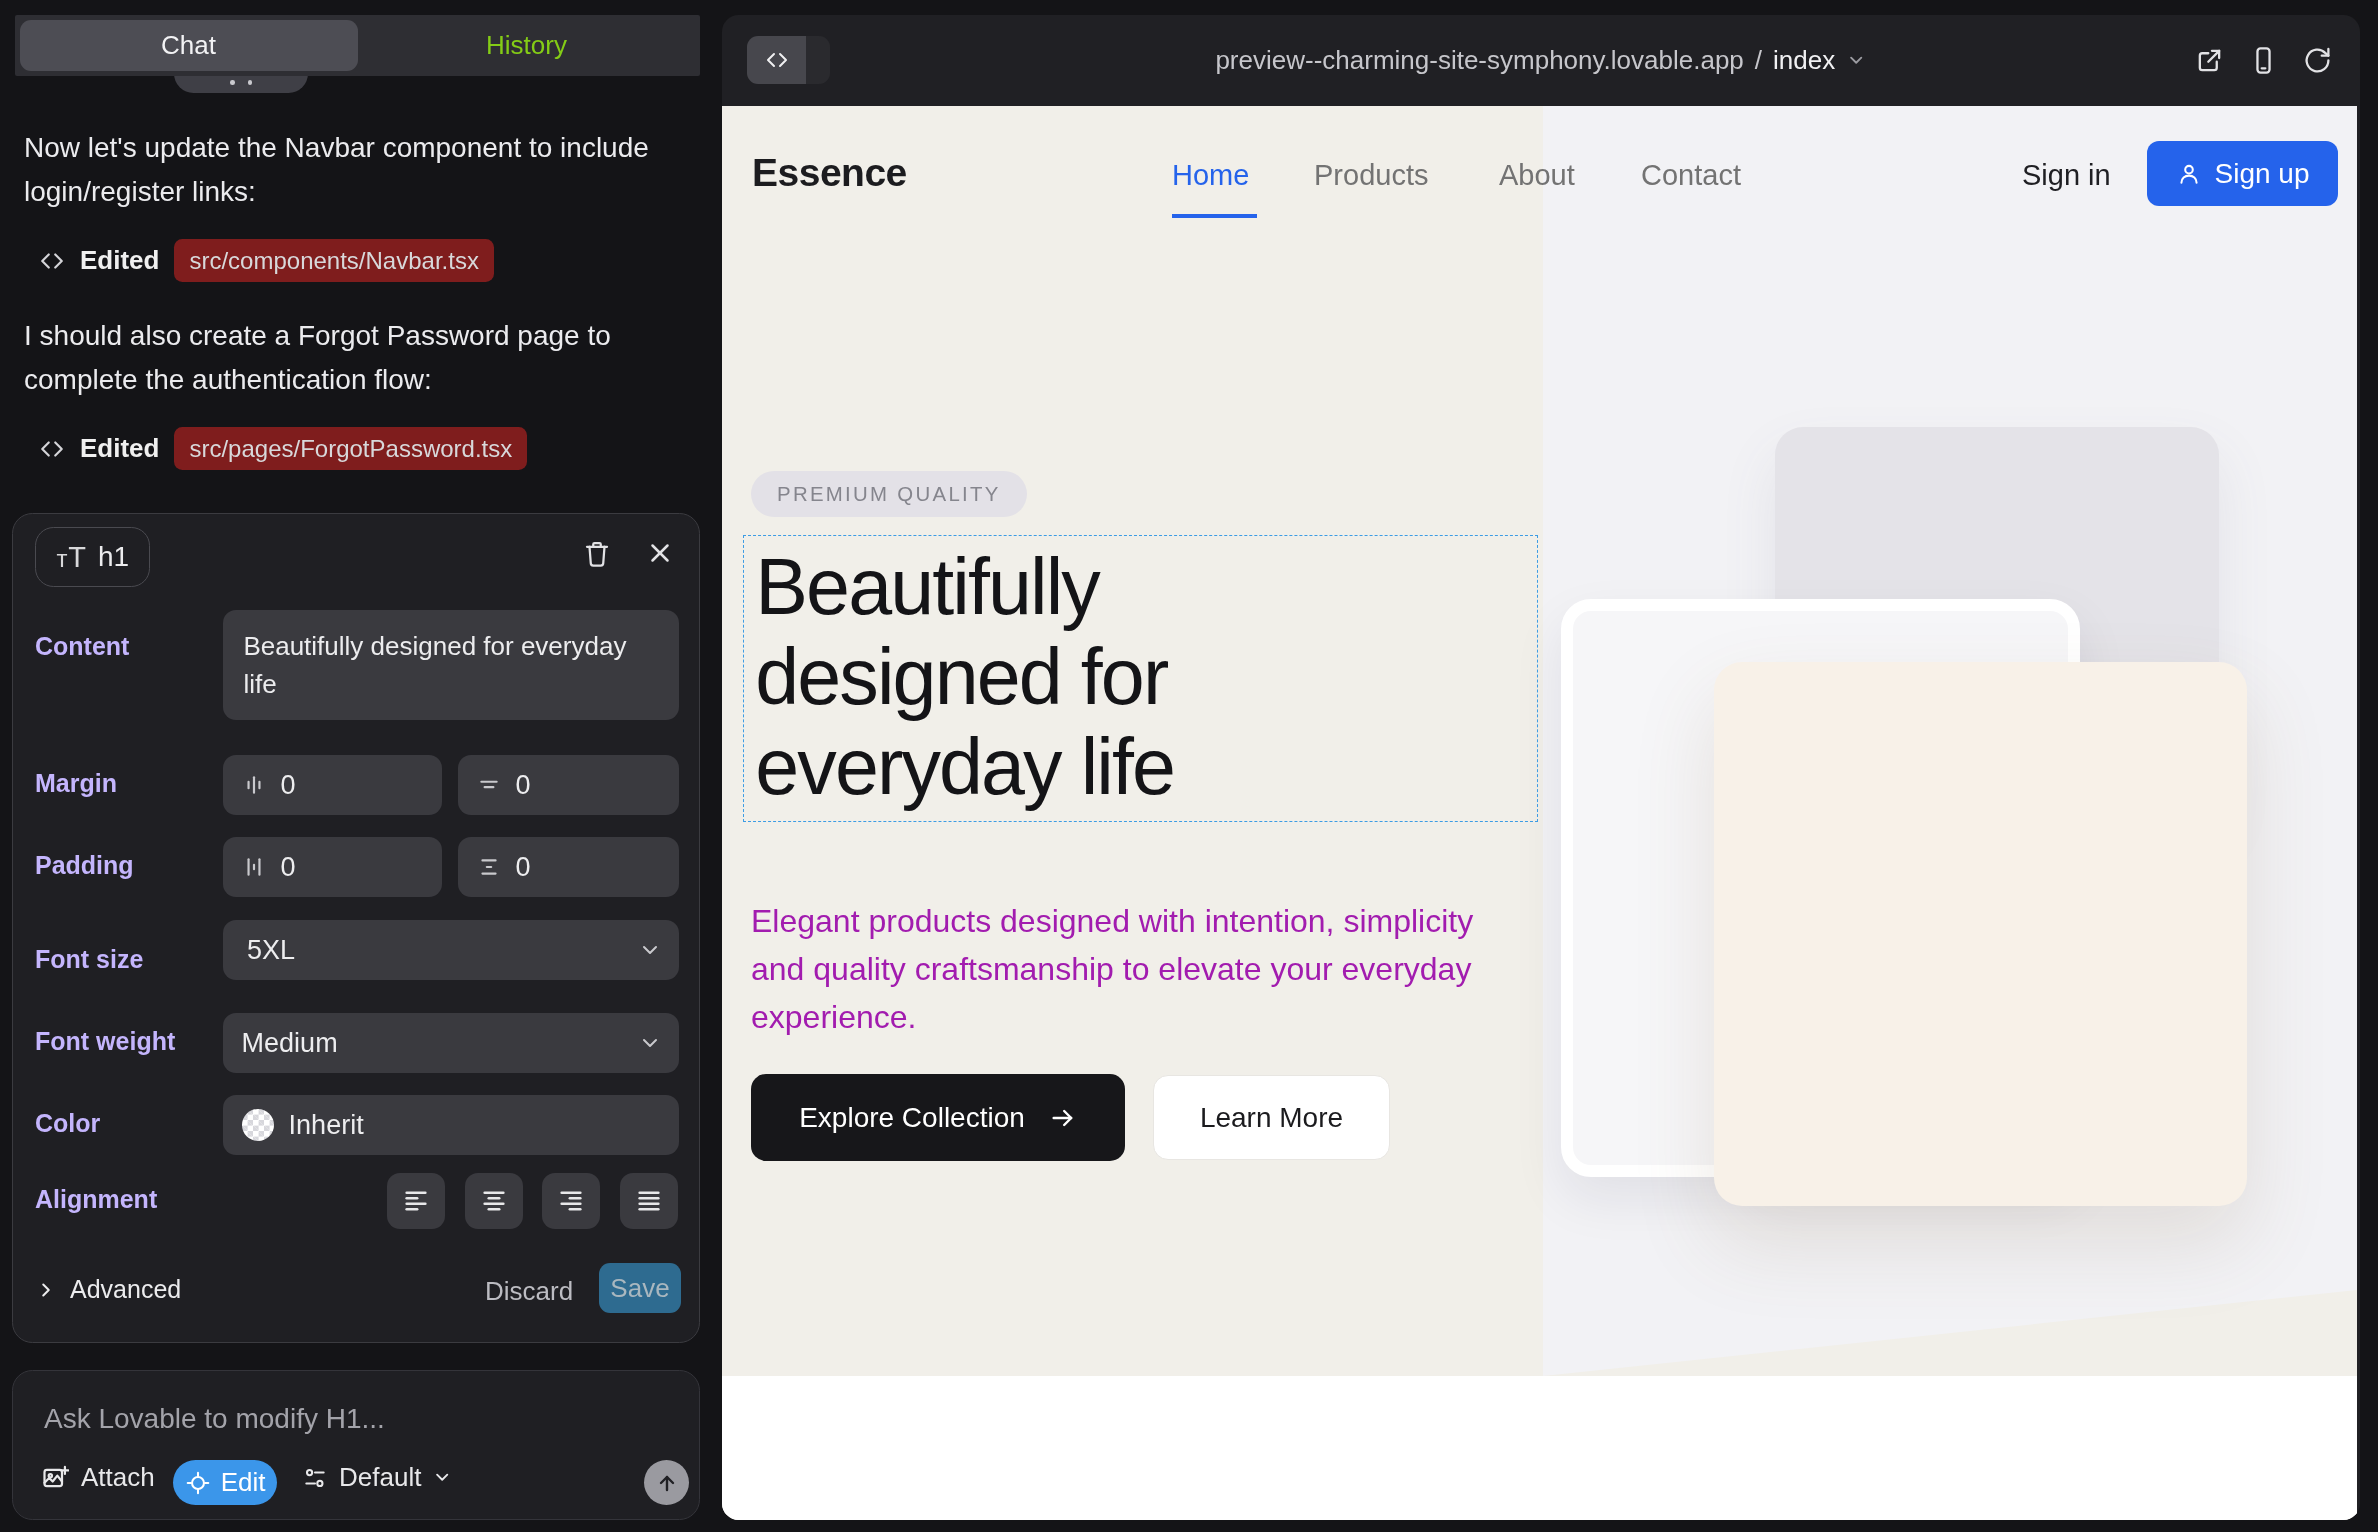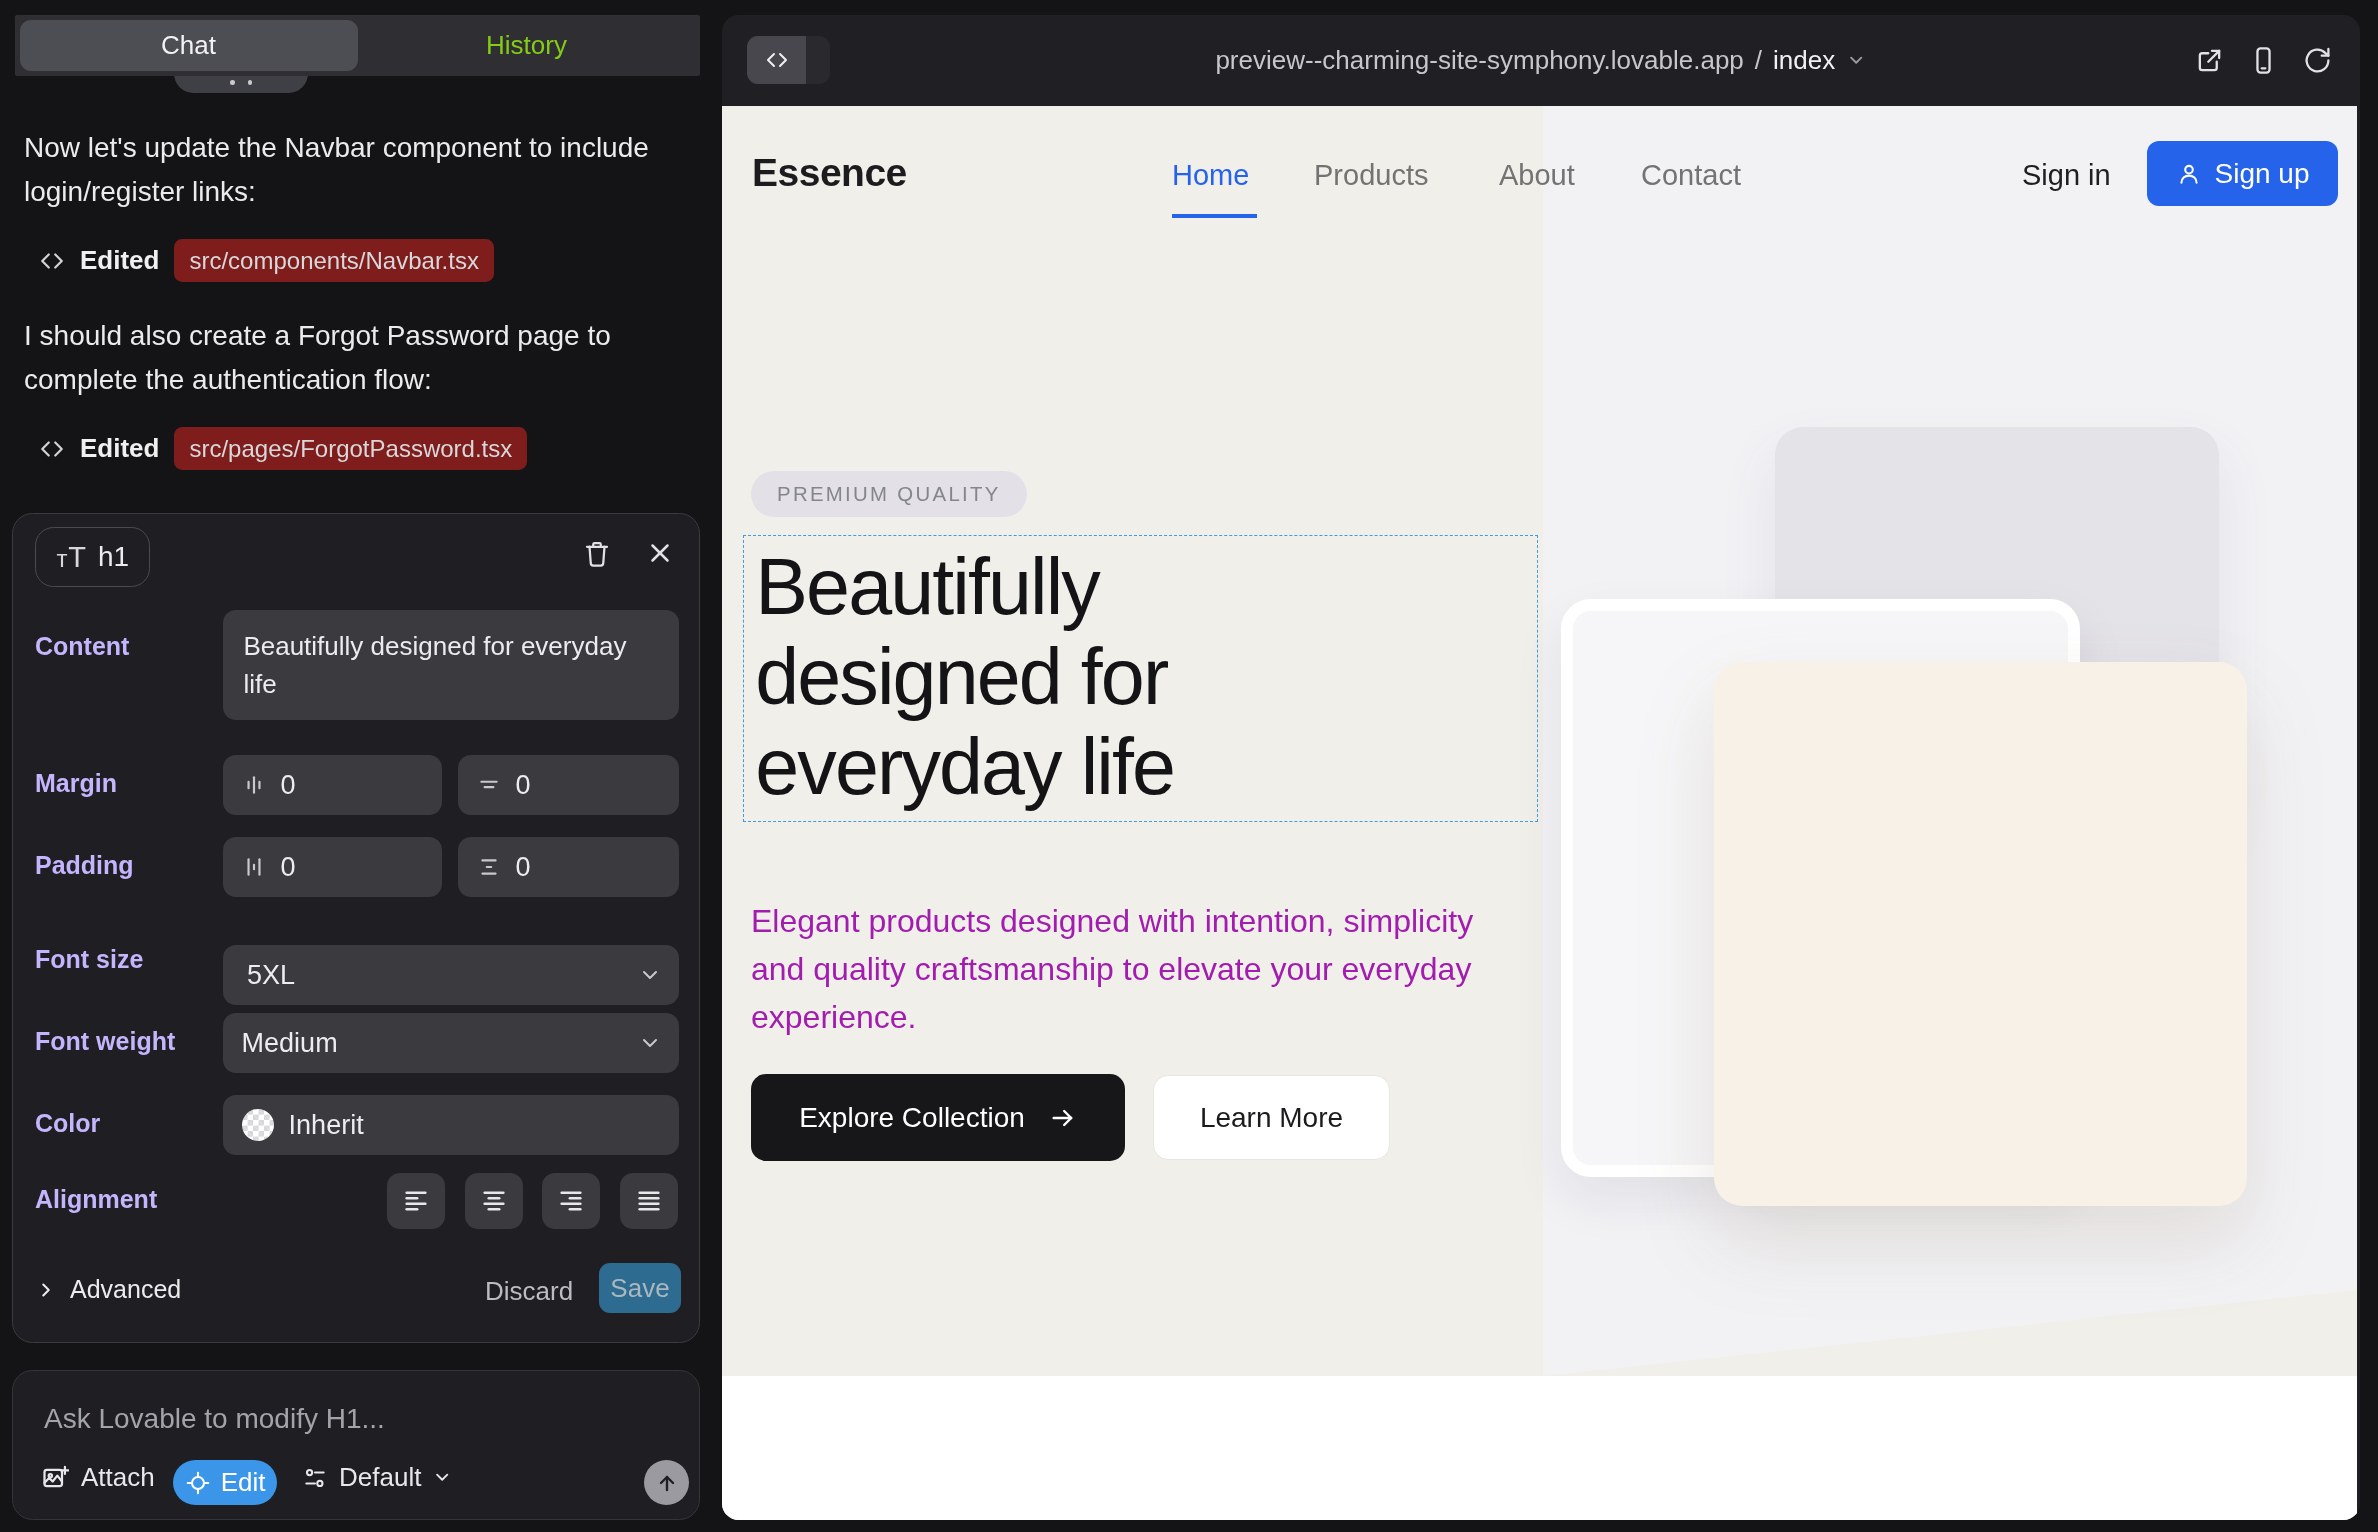--- a/index.html
+++ b/index.html
@@ -211,21 +211,21 @@
     <div class="field mini2" style="top:323px;">
       <svg width="24" height="24" viewBox="0 0 22 22" fill="none" stroke="#c9c9cd" stroke-width="2" stroke-linecap="round">
           <line x1="5" y1="5" x2="17" y2="5"></line>
           <line x1="5" y1="17" x2="17" y2="17"></line>
           <line x1="9" y1="11" x2="13" y2="11"></line>
         </svg>
       <span>0</span>
     </div>
 
     <div class="f-label" style="top:431px;">Font size</div>
-    <div class="field fw" style="top:431px;padding-left:24px;">
+    <div class="field fw" style="top:406px;padding-left:24px;">
       <span>5XL</span>
       <span class="chev">
         <svg width="24" height="24" viewBox="0 0 24 24" fill="none" stroke="currentColor" stroke-width="2" stroke-linecap="round" stroke-linejoin="round">
             <polyline points="6 9 12 15 18 9"></polyline>
           </svg>
       </span>
     </div>
 
     <div class="f-label" style="top:513px;">Font weight</div>
     <div class="field fw" style="top:499px;">

